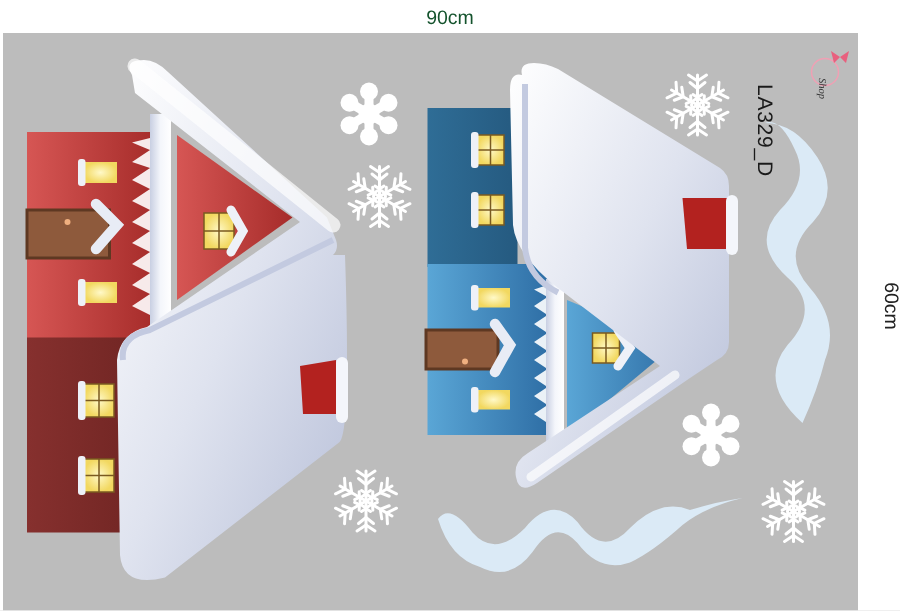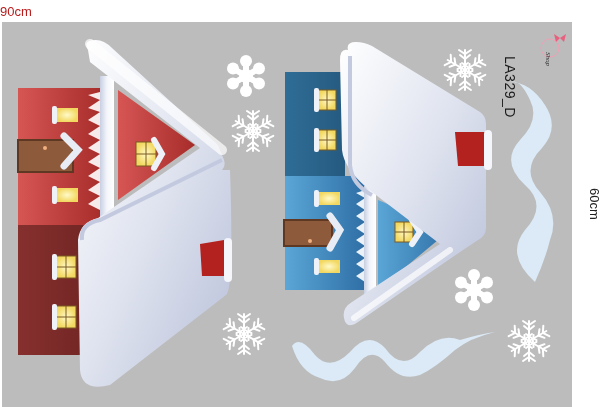--- a/index.html
+++ b/index.html
@@ -1,17 +1,17 @@
 <!DOCTYPE html>
 <html><head>
   <meta charset="utf-8">
   <style>
     html, body { margin: 0; padding: 0; background: #ffffff; }
     body { width: 600px; height: 407px; position: relative; overflow: hidden; font-family: "Liberation Sans", sans-serif; }
-    .dim-top { position: absolute; top: 4px; left: 0; width: 600px; font-size: 13px; color: #b91c1c; }
+    .dim-top { position: absolute; top: 4px; left: 0; width: 600px; text-align: center; font-size: 13px; color: #14532d; }
     .dim-right { position: absolute; left: 574px; top: 196px; width: 40px; text-align: center; font-size: 13px; color: #222; transform: rotate(90deg); transform-origin: 20px 8px; }
     .sheet { position: absolute; left: 2px; top: 22px; width: 570px; height: 385px; background: #bcbcbc; }
     .code { position: absolute; left: 518px; top: 56px; font-size: 14px; color: #1a1a1a; transform: rotate(90deg); transform-origin: 0 0; white-space: nowrap; letter-spacing: 0.5px; }
     .logo { position: absolute; left: 540px; top: 30px; width: 28px; height: 40px; }
     svg.art { position: absolute; left: 0; top: 0; }
   </style>
 </head>
 <body>
 
 <div class="dim-top">90cm</div>

